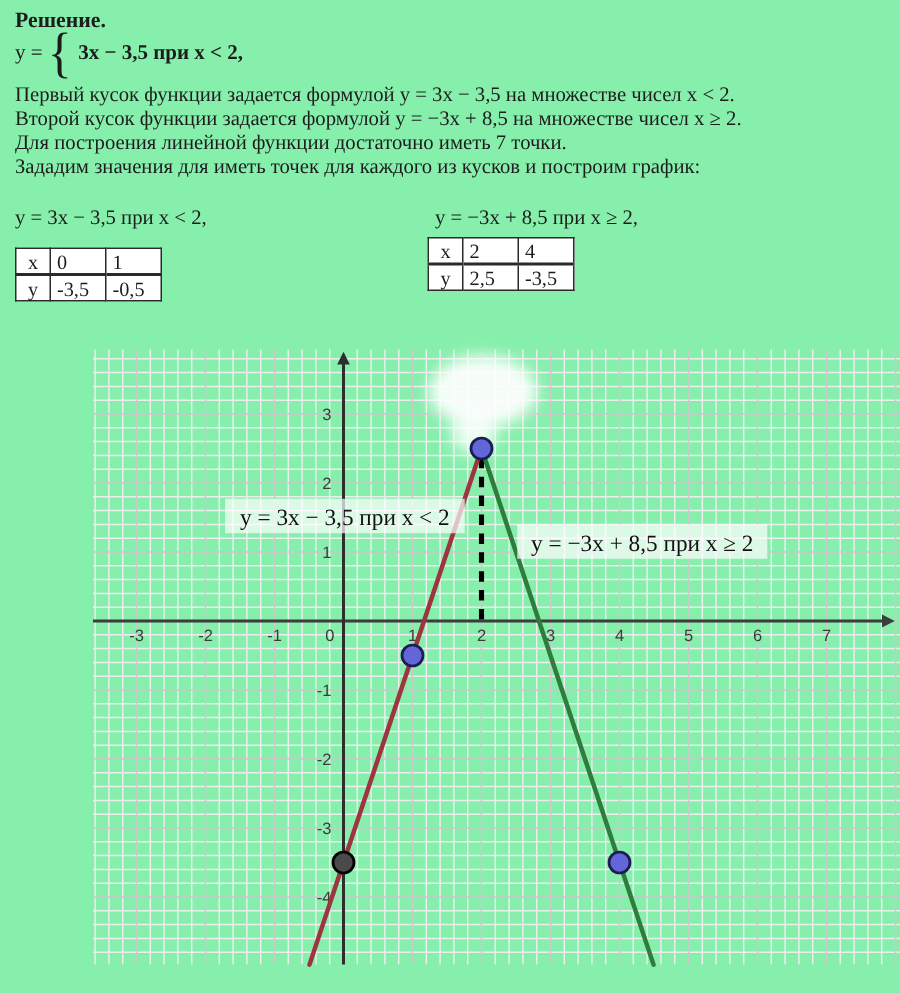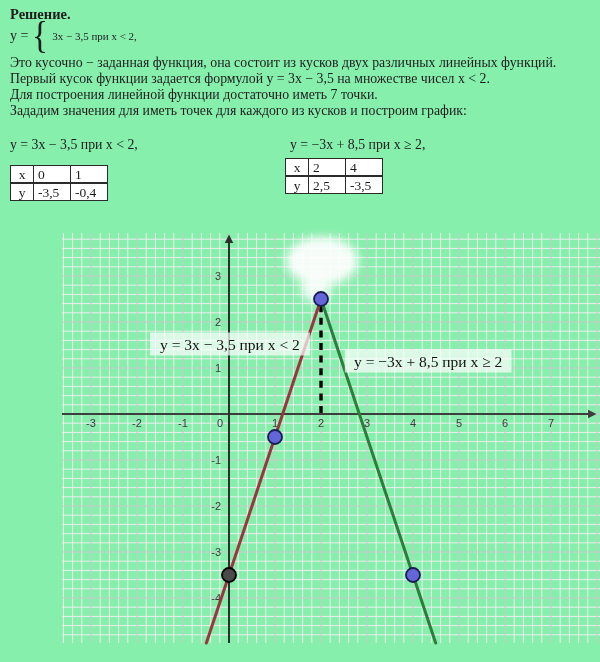--- a/index.html
+++ b/index.html
@@ -3,21 +3,21 @@
 <meta charset="utf-8">
 <style>
   html,body{margin:0;padding:0;background:#fff;}
   #page{position:relative;width:600px;height:662px;background:#86efac;overflow:hidden;
         font-family:"Liberation Serif",serif;color:#1c1c1c;}
   .abs{position:absolute;}
   #title{left:10px;top:6px;font-size:14.5px;font-weight:700;}
   #system{left:10px;top:21px;display:flex;align-items:center;}
   #system .lead{font-size:14px;margin-right:3px;}
   #system .brace{font-size:37px;font-weight:400;line-height:30px;margin-right:3px;transform:scaleX(.9);}
-  #system .cases div{font-size:11px;line-height:14.8px;}
+  #system .cases div{font-size:14px;line-height:14.8px;font-weight:bold;}
   #paragraphs{left:10px;top:55px;width:588px;}
   #paragraphs div{font-size:13.8px;line-height:16.1px;white-space:nowrap;}
   .piece-label{top:137px;font-size:13.8px;white-space:nowrap;}
   #piece1{left:10px;}
   #piece2{left:290px;}
   table{border-collapse:collapse;position:absolute;background:#fff;}
   td{border:1.6px solid #2b2b2b;font-size:13.5px;line-height:15px;padding:0 4px;height:16px;}
   td.hd{text-align:center;width:14px;}
   td.val{min-width:28px;}
   tr:first-child td{border-bottom:2.2px solid #2b2b2b;}
@@ -35,40 +35,40 @@
 
   <div id="system" class="abs">
     <span class="lead">y =</span>
     <span class="brace">{</span>
     <div class="cases">
       <div>3x − 3,5 при x &lt; 2,</div>
     </div>
   </div>
 
   <div id="paragraphs" class="abs">
-    <div>Это кусочно − заданная функция, она состоит из кусков двух различных линейных функций.</div>
     <div>Первый кусок функции задается формулой y = 3x − 3,5 на множестве чисел x &lt; 2.</div>
+    <div>Второй кусок функции задается формулой y = −3x + 8,5 на множестве чисел x ≥ 2.</div>
     <div>Для построения линейной функции достаточно иметь 7 точки.</div>
     <div>Зададим значения для иметь точек для каждого из кусков и построим график:</div>
   </div>
 
   <div id="piece1" class="abs piece-label">y = 3x − 3,5 при x &lt; 2,</div>
   <div id="piece2" class="abs piece-label">y = −3x + 8,5 при x ≥ 2,</div>
 
   <table id="table1">
     <tbody>
         <tr>
       <td class="hd">x</td>
       <td class="val">0</td>
       <td class="val">1</td>
     </tr>
     <tr>
       <td class="hd">y</td>
       <td class="val">-3,5</td>
-      <td class="val">-0,4</td>
+      <td class="val">-0,5</td>
     </tr>
   </tbody>
     </table>
 
   <table id="table2">
     <tbody>
         <tr>
       <td class="hd">x</td>
       <td class="val">2</td>
       <td class="val">4</td>

